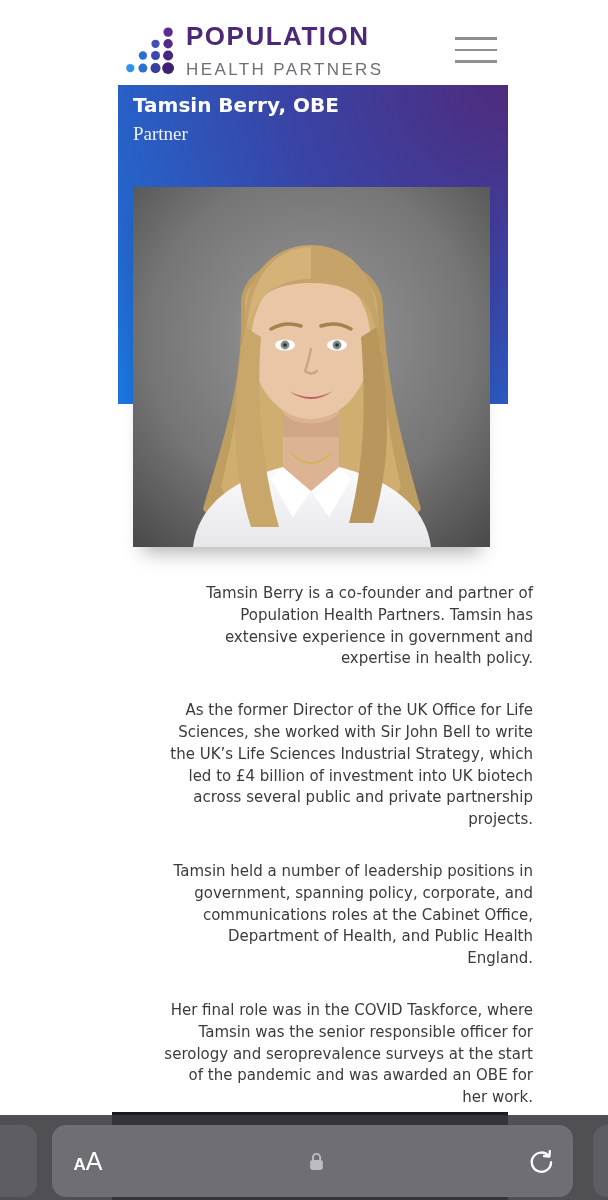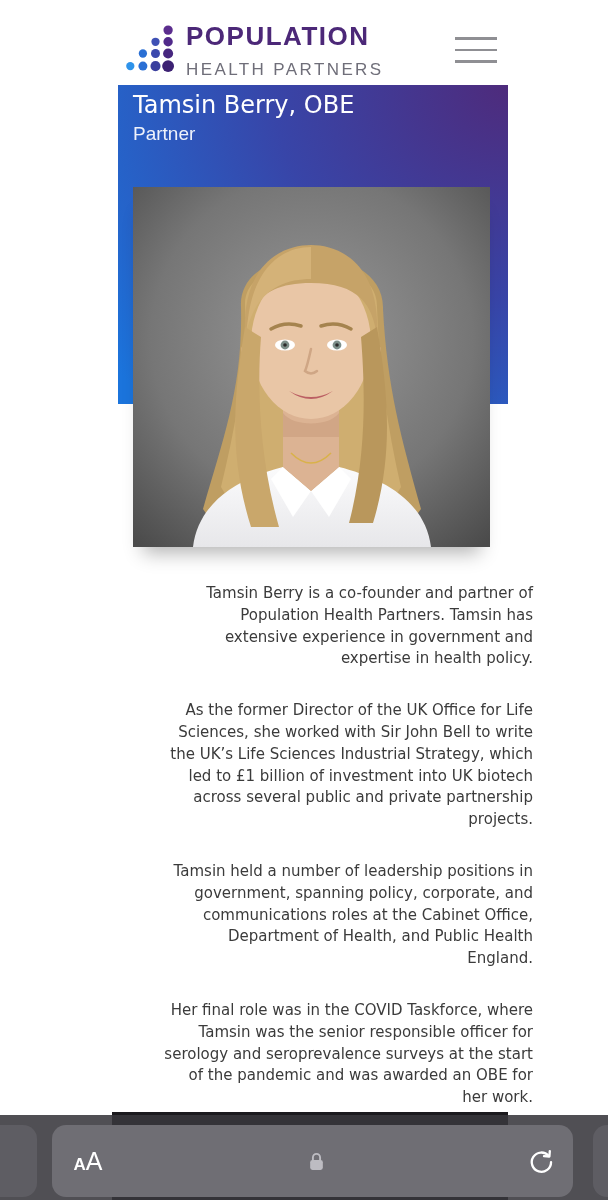--- a/index.html
+++ b/index.html
@@ -2,21 +2,21 @@
 <html><head>
 <meta charset="utf-8">
 <style>
   html,body{margin:0;padding:0;}
   body{
     width:608px;height:1200px;position:relative;overflow:hidden;
     background:#ffffff;font-family:"Liberation Sans",sans-serif;
   }
   
   .site-header{position:absolute;left:0;top:0;width:608px;height:85px;background:#fff;}
-  .logo{position:absolute;left:124px;top:22px;display:flex;cursor:pointer;}
+  .logo{position:absolute;left:124px;top:22px;display:flex;align-items:center;cursor:pointer;}
   .logo-dots{width:54px;height:54px;}
   .brand-text{margin-left:8px;display:flex;flex-direction:column;}
   .brand-line1{
     font-family:"Liberation Sans",sans-serif;font-weight:bold;font-size:26px;
     letter-spacing:1.5px;color:#4c2878;line-height:28px;
   }
   .brand-line2{
     font-family:"Liberation Sans",sans-serif;font-weight:400;font-size:17px;
     letter-spacing:2.4px;color:#6f6e79;line-height:20px;margin-top:10px;
   }
@@ -24,25 +24,25 @@
     display:flex;flex-direction:column;justify-content:space-between;}
   .hamburger span{display:block;width:42px;height:2.6px;background:#8f8f93;}
 
   
   .hero{
     position:absolute;left:118px;top:85px;width:390px;height:319px;
     background:radial-gradient(150% 170% at 100% 0%, #4e2b7c 0%, #3845a8 40%, #1b74dc 85%);
   }
   .hero-name{
     position:absolute;left:15px;top:5px;color:#ffffff;
-    font-family:"DejaVu Sans",sans-serif;font-weight:normal;font-size:24px;line-height:30px;text-align:center;
+    font-family:"DejaVu Sans",sans-serif;font-weight:bold;font-size:20px;line-height:30px;text-align:center;
   }
   .hero-role{
     position:absolute;left:15px;top:37px;color:#eef2fb;
-    font-family:Liberation Sans, sans-serif;font-weight:400;font-size:19px;line-height:24px;
+    font-family:Liberation Serif, serif;font-weight:400;font-size:19px;line-height:24px;
   }
 
   
   .photo{
     position:absolute;left:133px;top:187px;width:357px;height:360px;
     box-shadow:0 16px 18px -10px rgba(0,0,0,0.30);
     background:#6e6e6e;overflow:hidden;
   }
   .photo svg{display:block;}
 
@@ -174,21 +174,21 @@
 </div>
 
 <div class="bio">
   <p>Tamsin Berry is a co-founder and partner of
 Population Health Partners. Tamsin has
 extensive experience in government and
 expertise in health policy.</p>
   <p>As the former Director of the UK Office for Life
 Sciences, she worked with Sir John Bell to write
 the UK’s Life Sciences Industrial Strategy, which
-led to £1 billion of investment into UK biotech
+led to £4 billion of investment into UK biotech
 across several public and private partnership
 projects.</p>
   <p>Tamsin held a number of leadership positions in
 government, spanning policy, corporate, and
 communications roles at the Cabinet Office,
 Department of Health, and Public Health
 England.</p>
   <p>Her final role was in the COVID Taskforce, where
 Tamsin was the senior responsible officer for
 serology and seroprevalence surveys at the start

